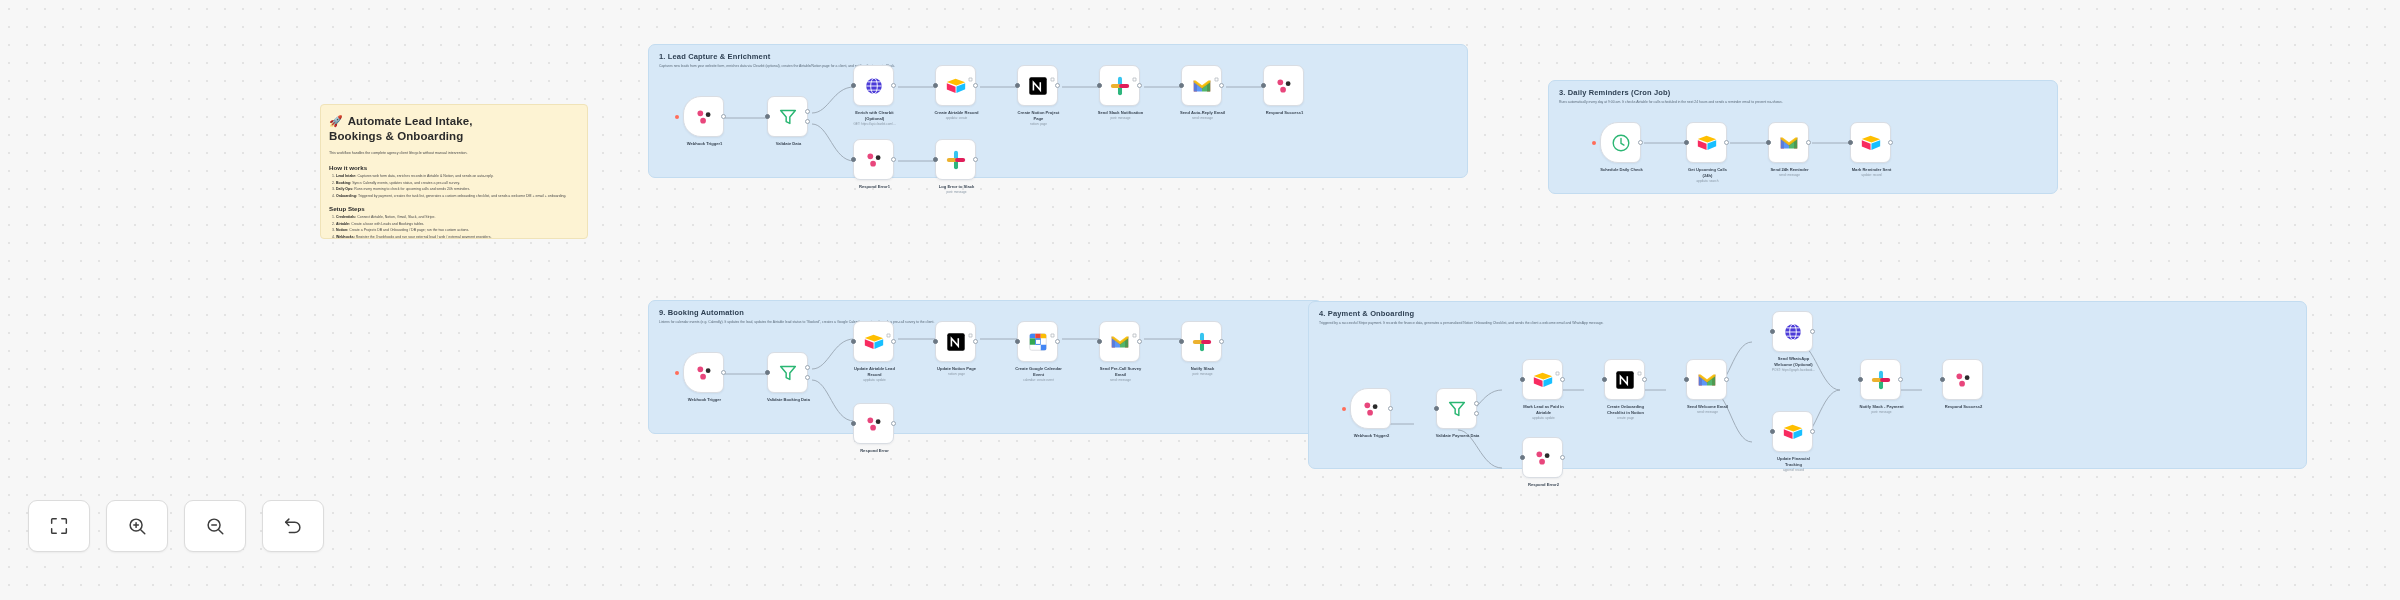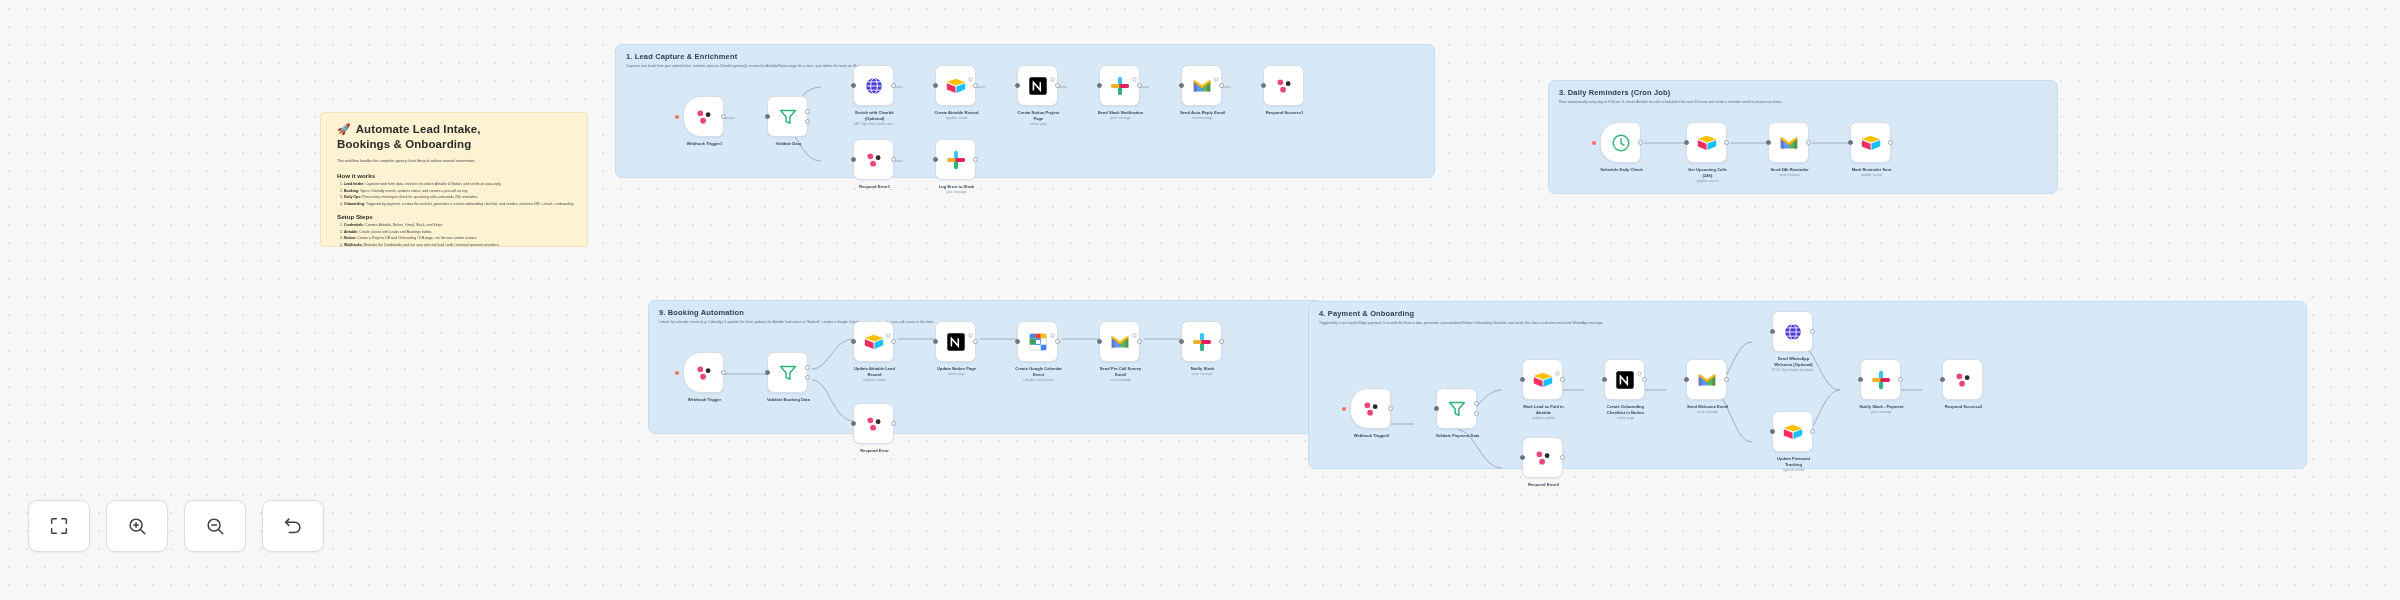--- a/index.html
+++ b/index.html
@@ -14,26 +14,26 @@
     position: relative;
     width: 2400px; height: 600px;
     background: #f7f7f7;
     background-image: radial-gradient(circle, #e3e3e3 1px, transparent 1px);
     background-size: 18px 18px;
   }
 
   
   .sticky {
     position: absolute;
-    left: 320px; top: 112px;
+    left: 320px; top: 104px;
     width: 268px; height: 135px;
     background: #fdf3d3;
     border: 1px solid #f0e3b8;
     border-radius: 4px;
-    padding: 9px 10px 6px 16px;
+    padding: 9px 10px 6px 8px;
     overflow: hidden;
   }
   .sticky h1 {
     margin: 0 0 7px 0;
     font-size: 11.5px;
     line-height: 1.32;
     font-weight: bold;
     color: #2b2b2b;
     letter-spacing: .1px;
   }
@@ -78,21 +78,21 @@
   }
   .group > .g-desc {
     position: absolute;
     left: 10px; top: 19px;
     font-size: 3.4px;
     line-height: 1.5;
     color: #5b6b7b;
     width: calc(100% - 24px);
   }
 
-  #group1 { left: 615px; top: 44px;  width: 820px;  height: 134px; }
+  #group1 { left: 648px; top: 44px;  width: 820px;  height: 134px; }
   #group2 { left: 648px; top: 300px; width: 675px;  height: 134px; }
   #group3 { left: 1548px; top: 80px; width: 510px;  height: 114px; }
   #group4 { left: 1308px; top: 276px; width: 999px; height: 168px; margin-top: 25px; }
 
   
   .node {
     position: absolute;
     width: 41px; height: 41px;
     background: #ffffff;
     border: 1px solid #d9dde3;

